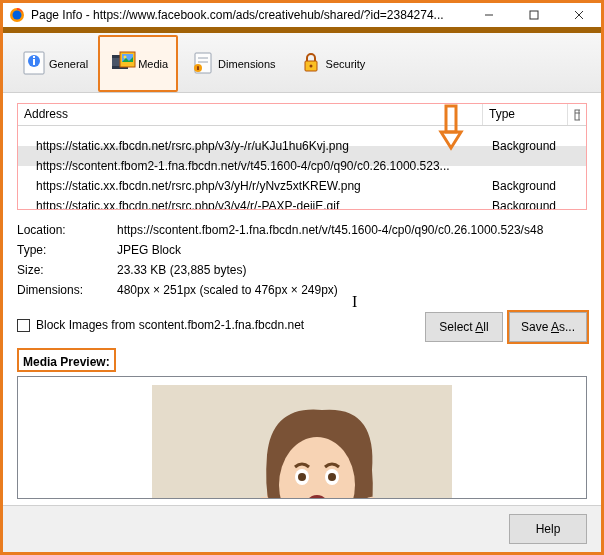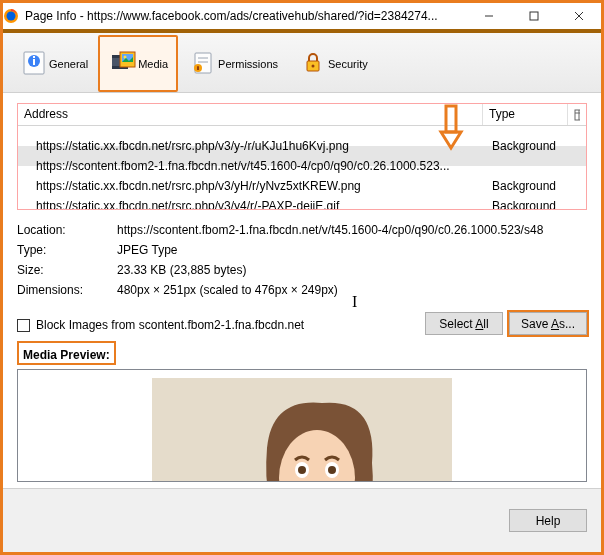--- a/index.html
+++ b/index.html
@@ -20,24 +20,24 @@
   .window {
     width: 100%;
     height: 100%;
     background: #fff;
     display: flex;
     flex-direction: column;
   }
   .titlebar {
     height: 30px;
     background: #fff;
-    border-bottom: 4px solid #a16207;
+    border-bottom: 6px solid #a16207;
     display: flex;
     align-items: center;
-    padding-left: 0;
+    padding-left: 6px;
     justify-content: center;
   }
   .titlebar .favicon {
     width: 16px; height: 16px;
     margin-right: 6px;
   }
   .titlebar .title {
     flex: 1;
     font-size: 12px;
     color: #000;
@@ -140,21 +140,21 @@
     display: inline-block;
   }
   .buttons-row {
     display: flex;
     justify-content: flex-end;
     gap: 6px;
     margin-top: -20px;
   }
   .btn {
     min-width: 78px;
-    height: 23px;
+    height: 30px;
     background: #e1e1e1;
     border: 1px solid #adadad;
     font-size: 12px;
     font-family: inherit;
     padding: 0 10px;
   }
   .btn-highlight { outline: 2px solid #e97c1f; outline-offset: 0;}
   .preview-label {
     font-weight: bold;
     font-size: 12px;
@@ -182,21 +182,21 @@
     height: 160px;
     background: linear-gradient(180deg, #e8dcc9 0%, #d8cdb9 100%);
     border-radius: 2px;
     position: relative;
     display:flex;
     align-items:center;
     justify-content:center;
   }
   .footer {
     border-top: 1px solid #d0d0d0;
-    padding: 20px 14px;
+    padding: 8px 14px;
     display: flex;
     justify-content: flex-end;
     background: #f0f0f0;
   }
   .arrow-overlay {
     position: absolute;
     left: 418px;
     top: 0px;
     pointer-events: none;
   }
@@ -275,21 +275,21 @@
       <div class="tool-icon">
         <svg width="28" height="28" viewBox="0 0 28 28">
           <rect x="6" y="4" width="16" height="20" rx="1" fill="#fdfdfd" stroke="#9aa4b2"></rect>
           <line x1="9" y1="9" x2="19" y2="9" stroke="#9aa4b2"></line>
           <line x1="9" y1="13" x2="19" y2="13" stroke="#9aa4b2"></line>
           <circle cx="9" cy="19" r="4" fill="#f59e0b"></circle>
           <rect x="8" y="18" width="2" height="3" fill="#92400e"></rect>
           <circle cx="9" cy="18" r="1" fill="#92400e"></circle>
         </svg>
       </div>
-      <span>Permissions</span>
+      <span>Dimensions</span>
     </div>
     <div class="tool-item">
       <div class="tool-icon">
         <svg width="28" height="28" viewBox="0 0 28 28">
           <rect x="8" y="12" width="12" height="10" rx="1" fill="#fbbf24" stroke="#b45309"></rect>
           <path d="M10 12 V9 a4 4 0 0 1 8 0 V12" fill="none" stroke="#b45309" stroke-width="2"></path>
           <circle cx="14" cy="17" r="1.5" fill="#92400e"></circle>
         </svg>
       </div>
       <span>Security</span>
@@ -335,21 +335,21 @@
       </div>
     </div>
 
     <div class="details">
       <div class="detail-row">
         <span class="detail-label">Location:</span>
         <span class="detail-value">https://scontent.fbom2-1.fna.fbcdn.net/v/t45.1600-4/cp0/q90/c0.26.1000.523/s48</span>
       </div>
       <div class="detail-row">
         <span class="detail-label">Type:</span>
-        <span class="detail-value">JPEG Type</span>
+        <span class="detail-value">JPEG Block</span>
       </div>
       <div class="detail-row">
         <span class="detail-label">Size:</span>
         <span class="detail-value">23.33 KB (23,885 bytes)</span>
       </div>
       <div class="detail-row">
         <span class="detail-label">Dimensions:</span>
         <span class="detail-value">480px × 251px (scaled to 476px × 249px)</span>
       </div>
     </div>

